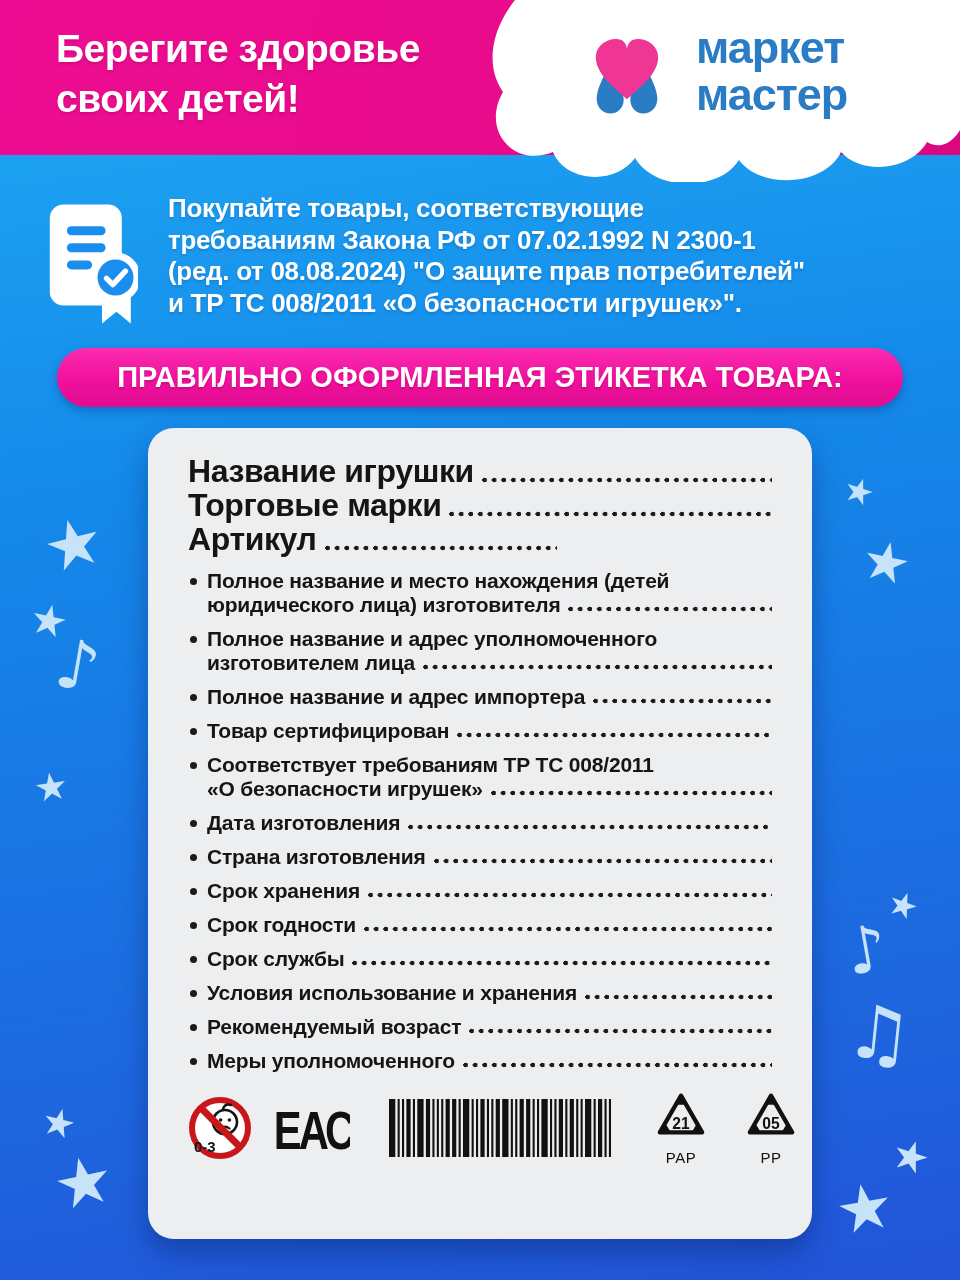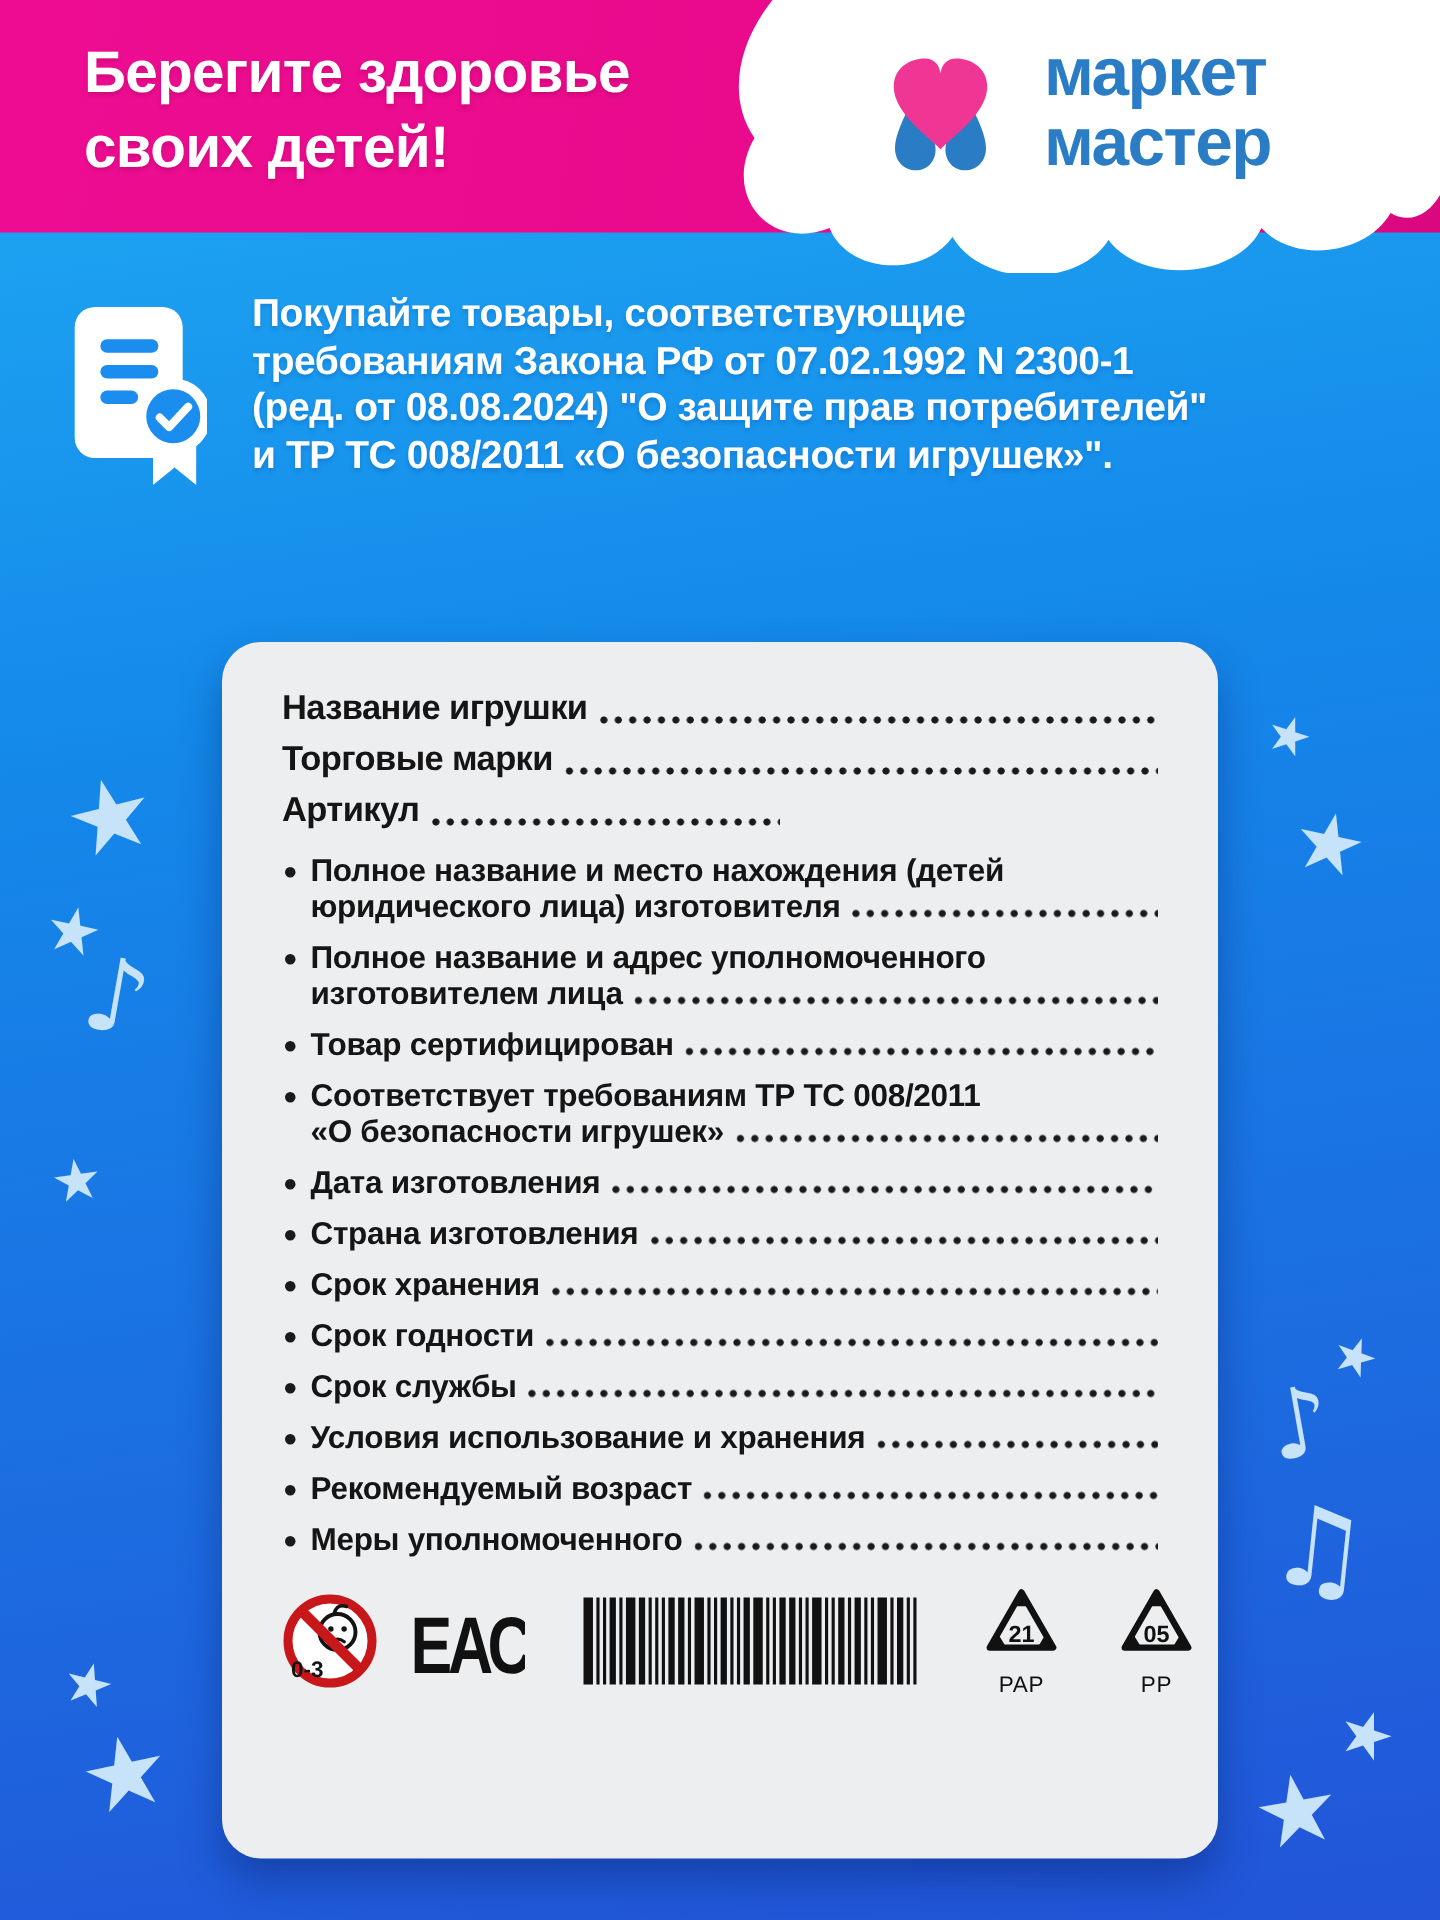--- a/index.html
+++ b/index.html
@@ -45,21 +45,21 @@
     color:#fff; font-size:29px; font-weight:700; letter-spacing:0;
     text-shadow:0 2px 2px rgba(140,0,70,.3);
   }
   
   .card {
     position:absolute; left:148px; top:428px; width:664px; height:811px;
     background:#edeef0; border-radius:26px; padding:26px 40px 20px 40px;
     box-shadow:0 14px 28px rgba(5,25,95,.38); overflow:hidden; color:#151515;
   }
   .fields { margin-bottom:13px; }
-  .field-row { display:flex; font-size:23px; font-weight:700; line-height:34px; letter-spacing:-0.4px; }
+  .field-row { display:flex; font-size:32px; font-weight:700; line-height:34px; letter-spacing:-0.4px; }
   .leader {
     flex:1 1 auto; height:8px; align-self:flex-end; margin:0 0 4px 8px;
     background-image:radial-gradient(circle at 2.6px 4px,#1a1a1a 2.15px,transparent 2.6px);
     background-size:9.6px 8px; background-repeat:repeat-x;
   }
   .leader.short { flex:0 0 232px; }
   .item { display:flex; margin-bottom:10px; font-size:21px; font-weight:700; line-height:24px; letter-spacing:-0.2px; }
   .item .dot { flex:0 0 7px; width:7px; height:7px; border-radius:50%; background:#1a1a1a; margin:9px 10px 0 2px; }
   .item .body { flex:1 1 auto; }
   .item .l2 { display:flex; }
@@ -129,20 +129,23 @@
     <rect x="21" y="64" width="28" height="10" rx="5" fill="#1a8def"></rect>
     <circle cx="75" cy="83" r="28" fill="#ffffff"></circle>
     <circle cx="75" cy="83" r="20" fill="#1a8def"></circle>
     <path d="M 65 84 l 7 7 l 14 -15" stroke="#ffffff" stroke-width="6" fill="none" stroke-linecap="round" stroke-linejoin="round"></path>
   </svg>
   <div class="intro-text">Покупайте товары, соответствующие
 требованиям Закона РФ от 07.02.1992 N 2300-1
 (ред. от 08.08.2024) "О защите прав потребителей"
 и ТР ТС 008/2011 «О безопасности игрушек»".</div>
 
+  <div class="banner">
+    <span>ПРАВИЛЬНО ОФОРМЛЕННАЯ ЭТИКЕТКА ТОВАРА:</span>
+  </div>
 
   <div class="card">
     <div class="fields" id="fields">
         <div class="field-row">
           <span>Название игрушки</span>
           <div class="leader"></div>
         </div>
         <div class="field-row">
           <span>Торговые марки</span>
           <div class="leader"></div>
@@ -162,20 +165,29 @@
               <div class="leader"></div>
             </div>
           </div>
         </div>
         <div class="item">
           <span class="dot"></span>
           <div class="body">
             <div class="l1">Полное название и адрес уполномоченного</div>
             <div class="l2">
               <span>изготовителем лица</span>
+              <div class="leader"></div>
+            </div>
+          </div>
+        </div>
+        <div class="item">
+          <span class="dot"></span>
+          <div class="body">
+            <div class="l2">
+              <span>Полное название и адрес импортера</span>
               <div class="leader"></div>
             </div>
           </div>
         </div>
         <div class="item">
           <span class="dot"></span>
           <div class="body">
             <div class="l2">
               <span>Товар сертифицирован</span>
               <div class="leader"></div>

